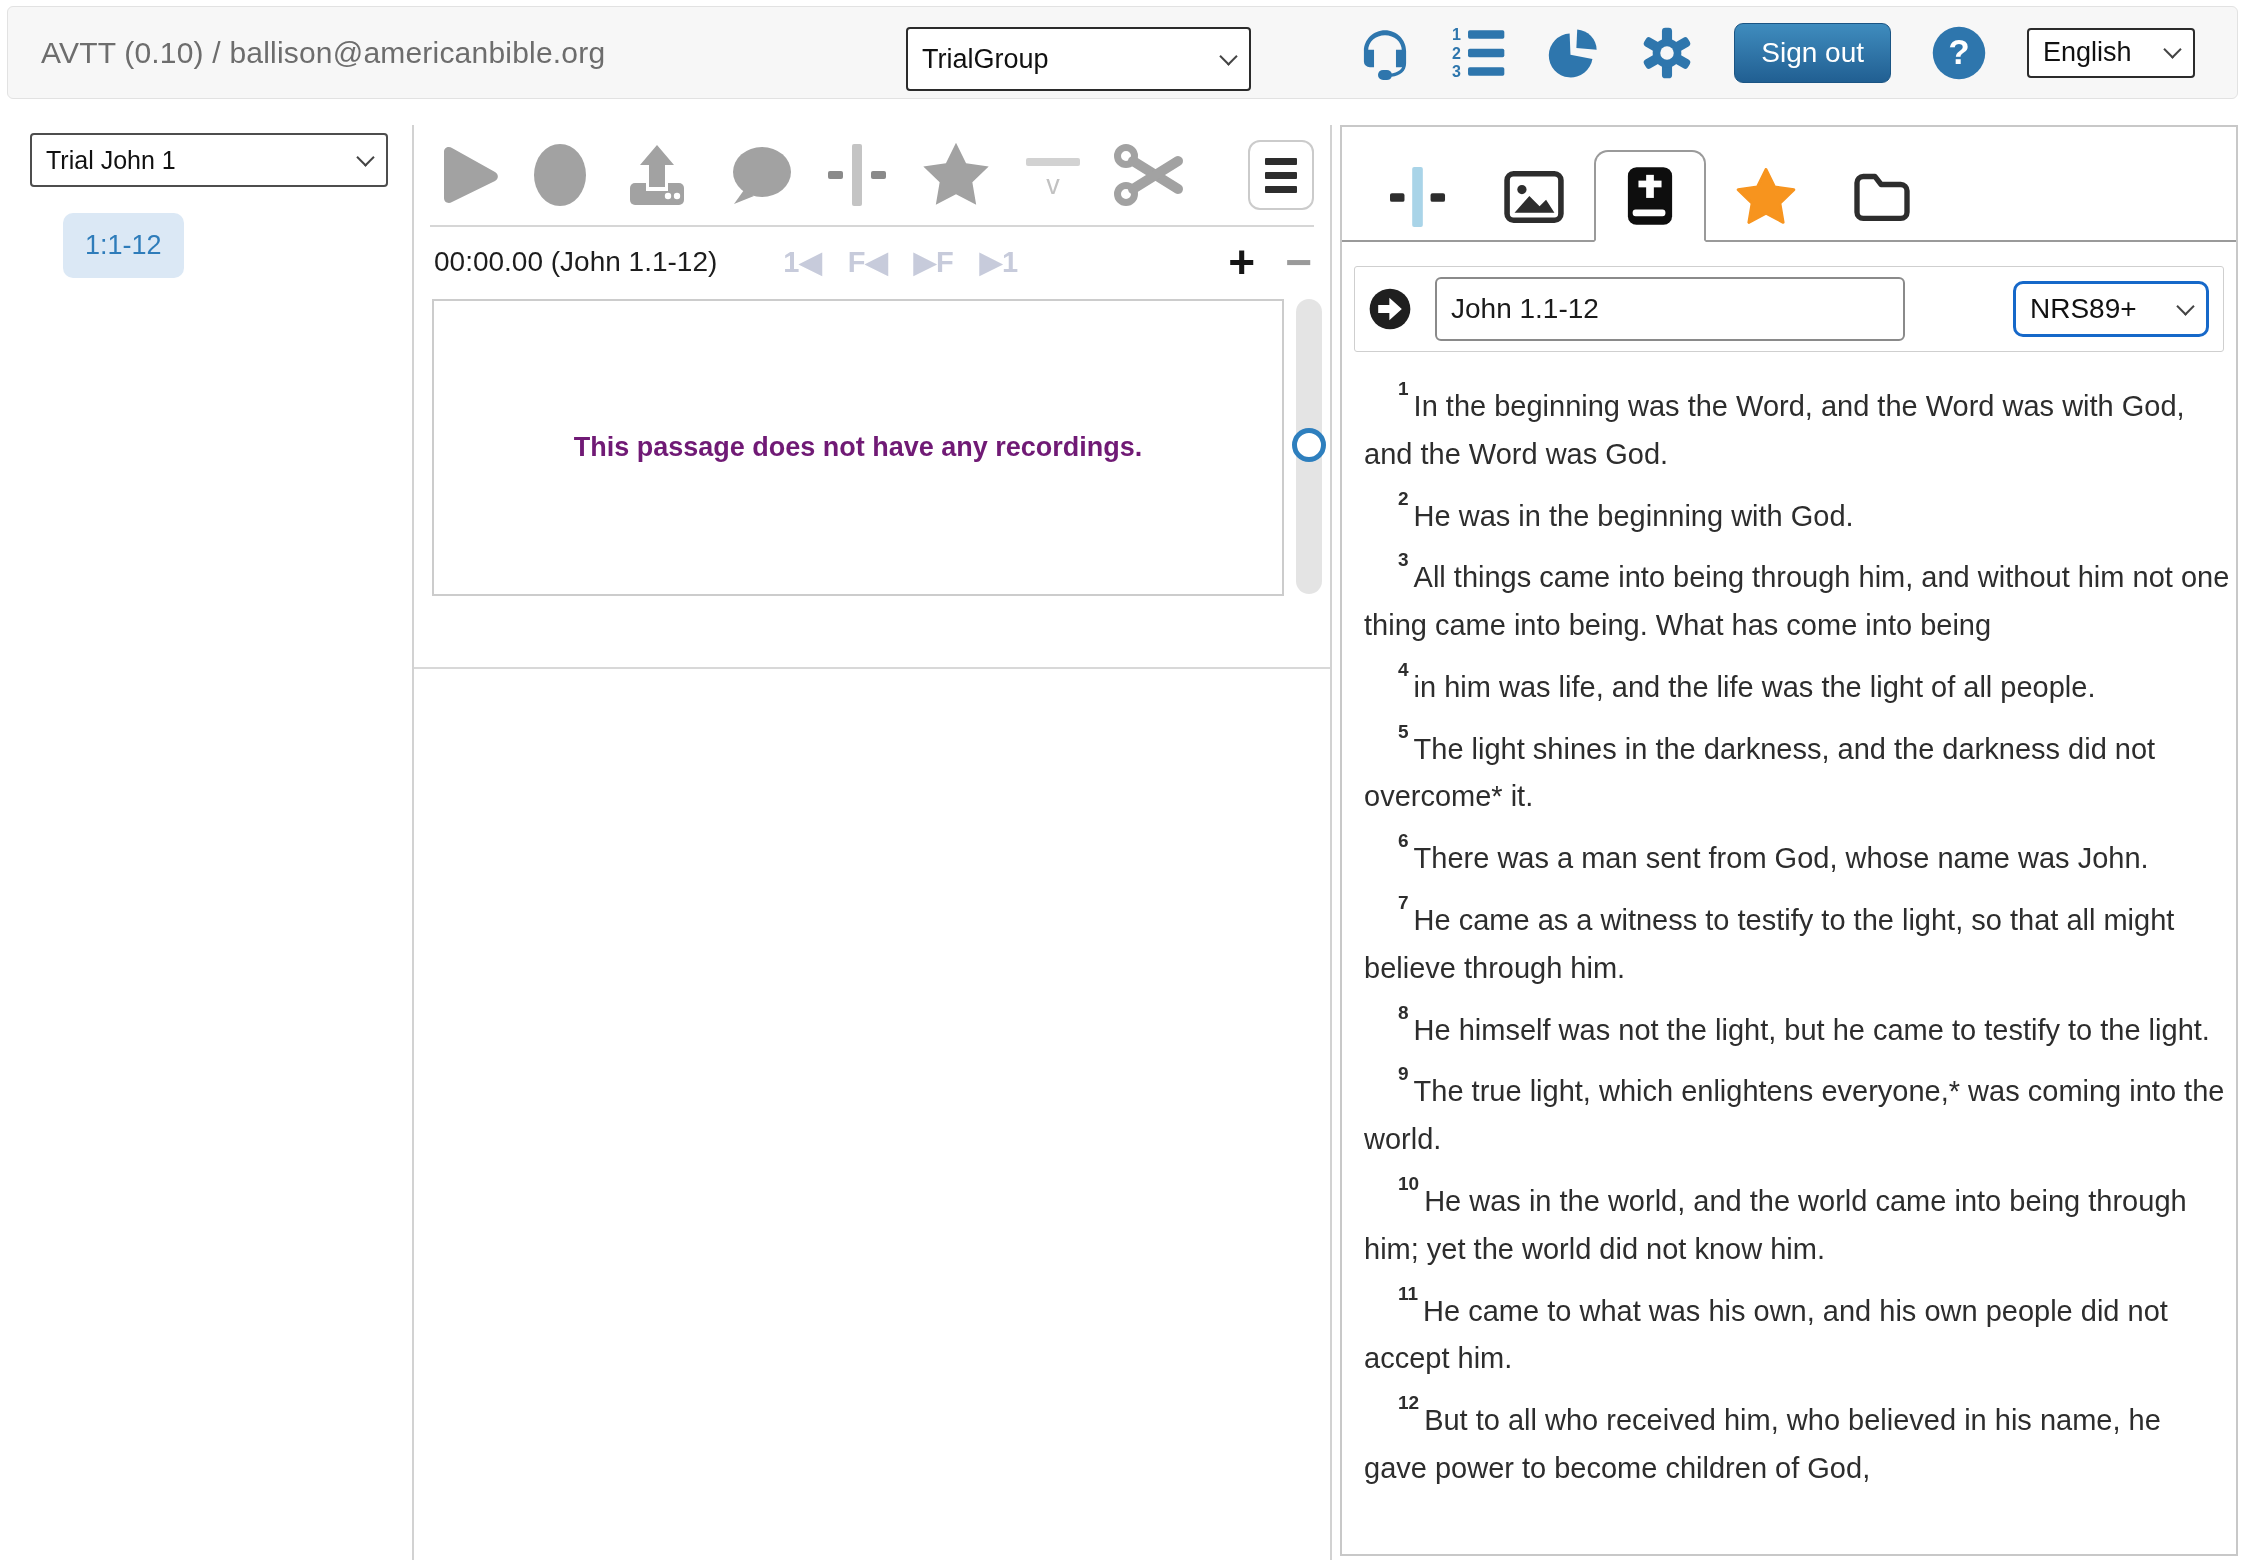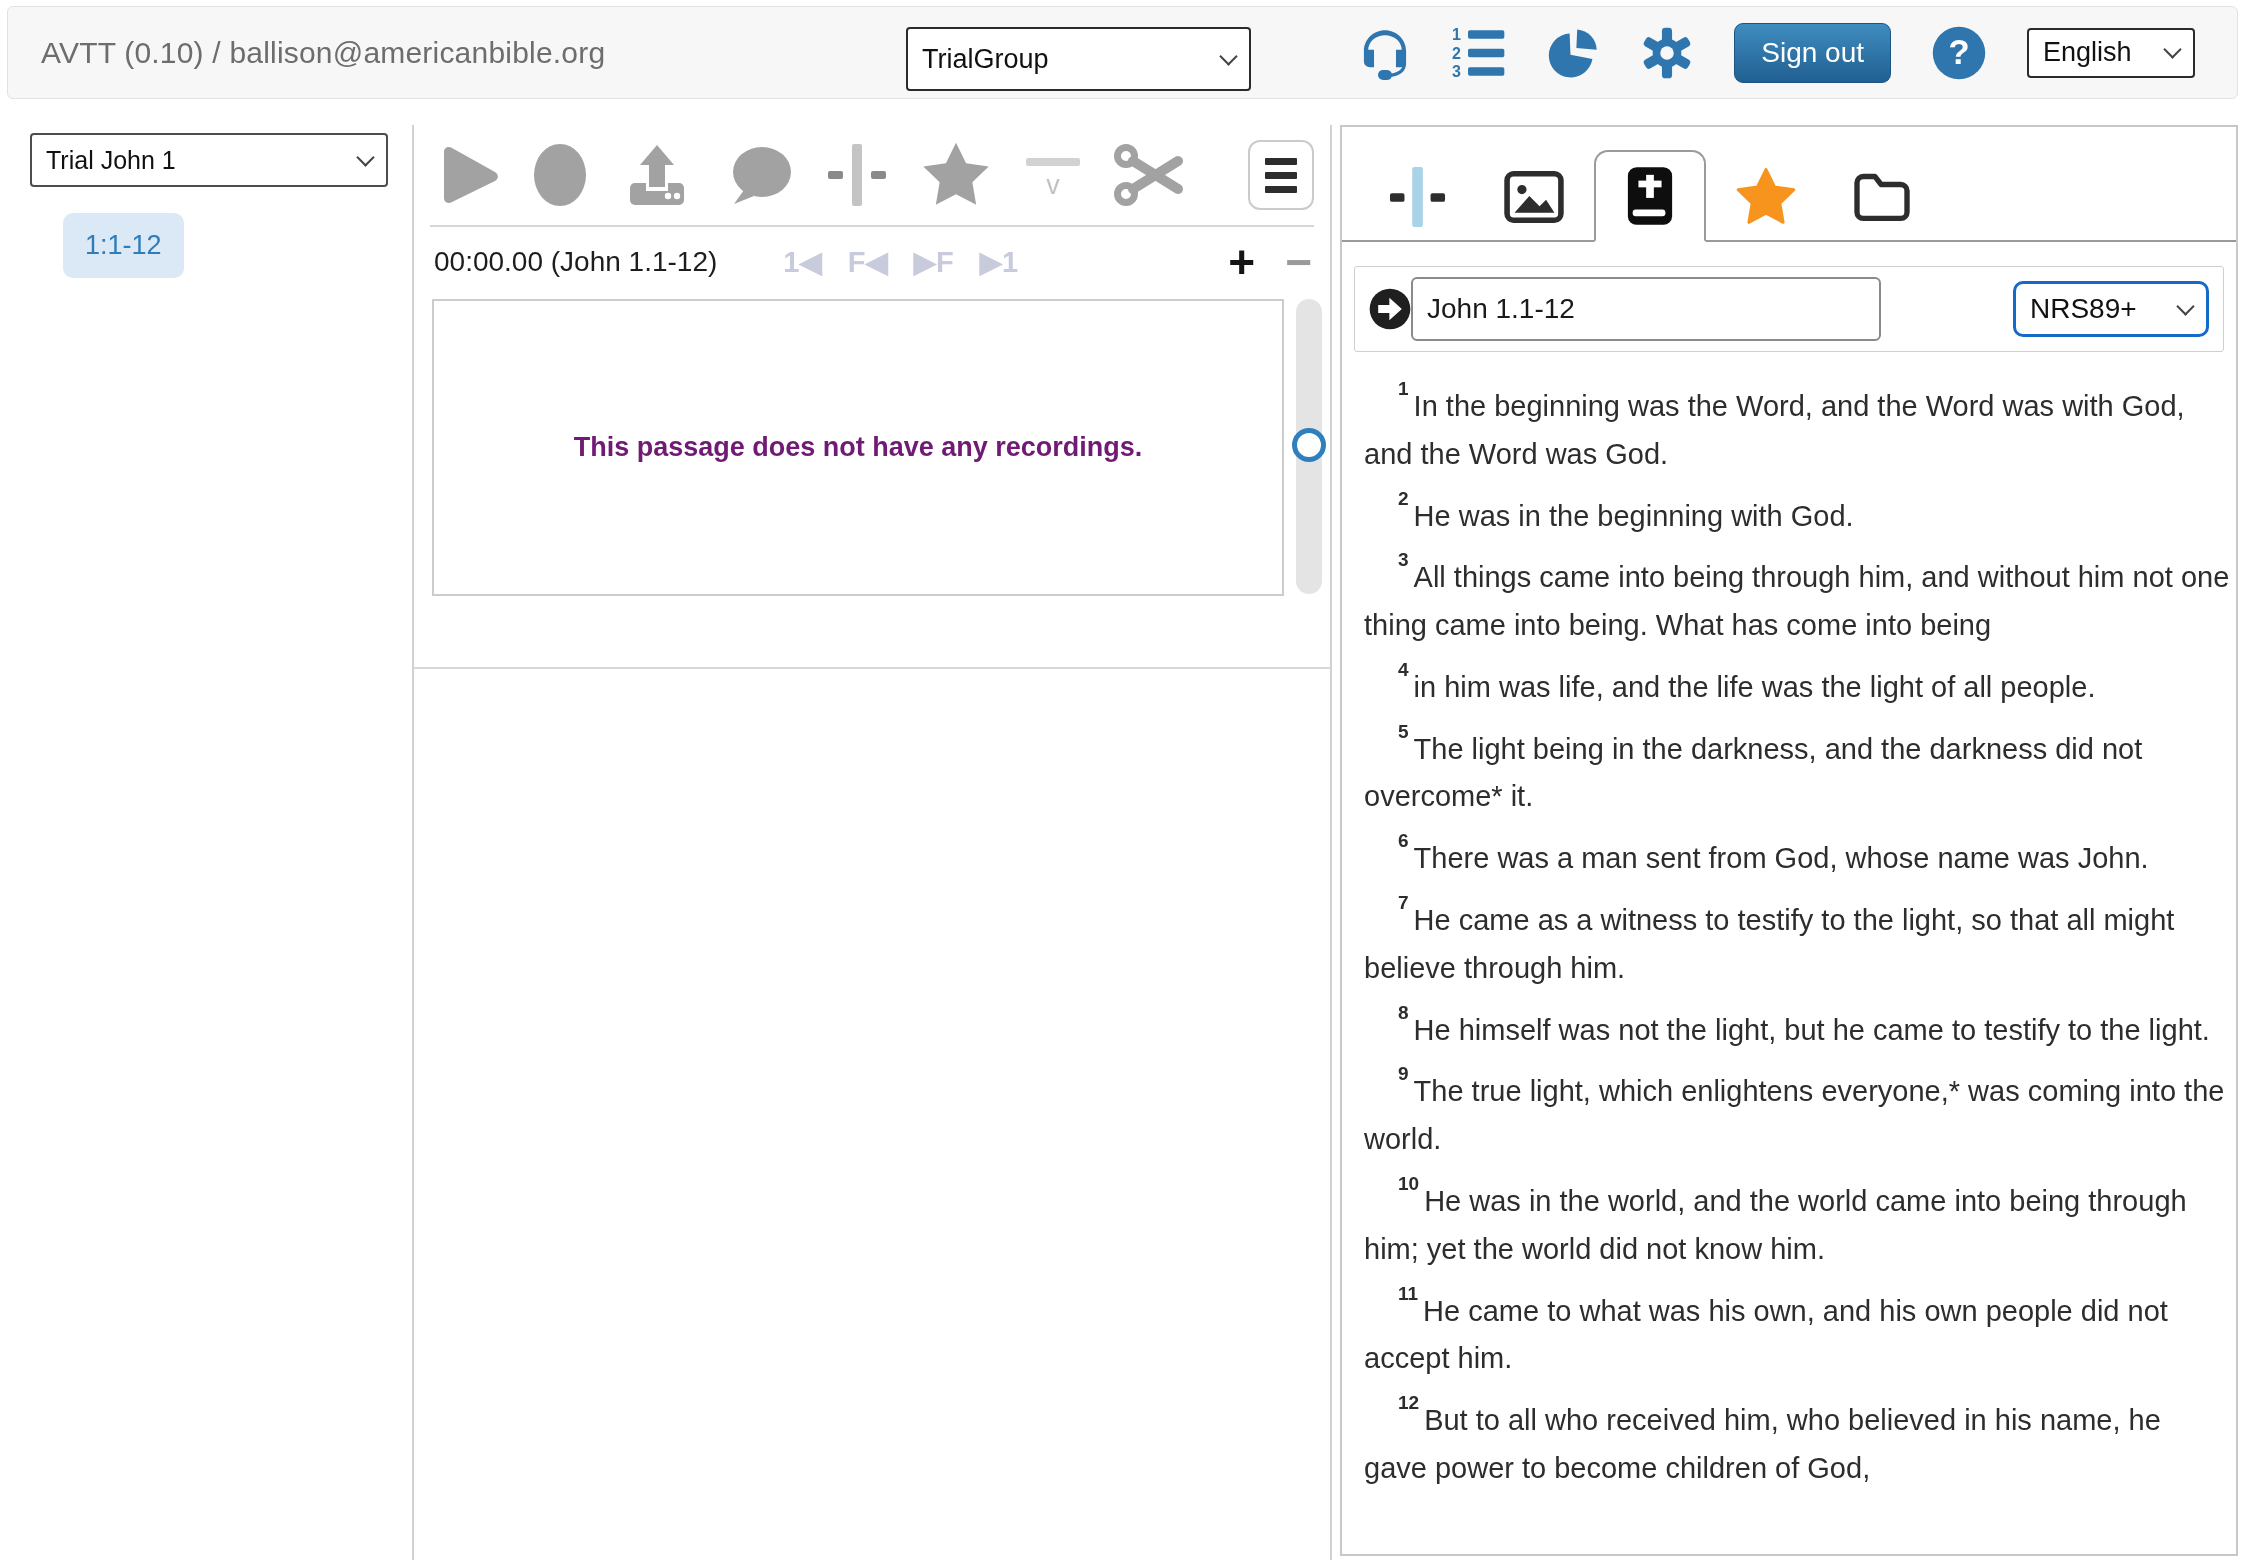--- a/index.html
+++ b/index.html
@@ -67,21 +67,21 @@
                border:2px solid #c8c8c8;background:#fff;box-sizing:border-box;overflow:hidden;}
   .tabbar{height:113px;border-bottom:2px solid #9a9a9a;display:flex;align-items:flex-end;
           padding-left:20px;}
   .tab{width:112px;height:86px;display:flex;align-items:center;justify-content:center;
        cursor:pointer;margin-right:4px;box-sizing:border-box;}
   .tab.active{height:92px;border:2px solid #9a9a9a;border-bottom:2px solid #fff;
               border-radius:14px 14px 0 0;margin-bottom:-2px;background:#fff;}
   .search-row{margin:24px 12px 0 12px;height:86px;border:1px solid #cfcfcf;border-radius:3px;
               display:flex;align-items:center;padding:0 14px;box-sizing:border-box;}
   .goto-btn{flex:none;cursor:pointer;}
-  .ref-input{width:470px;height:64px;border:2px solid #8a8a8a;border-radius:6px;
+  .ref-input{margin-left:24px;width:470px;height:64px;border:2px solid #8a8a8a;border-radius:6px;
              font-size:28px;font-family:inherit;color:#1a1a1a;padding:0 14px;box-sizing:border-box;}
   .version-select{margin-left:auto;width:196px;height:56px;border:3px solid #1668c9;
                   border-radius:10px;}
   .version-select .sel-text{font-size:28px;text-align:center;}
   .verses{padding:16px 6px 0 22px;font-size:29px;line-height:48px;color:#2d2d2d;}
   .verse{margin:7px 0;text-indent:34px;}
   .vnum{font-size:19px;font-weight:bold;position:relative;top:-10px;margin-right:5px;}
 </style>
 </head>
 <body>
@@ -287,21 +287,21 @@
   <div class="verses">
 
       <p class="verse"><sup class="vnum">1</sup><span>In the beginning was the Word, and the Word was with God, and the Word was God.</span></p>
 
       <p class="verse"><sup class="vnum">2</sup><span>He was in the beginning with God.</span></p>
 
       <p class="verse"><sup class="vnum">3</sup><span>All things came into being through him, and without him not one thing came into being. What has come into being</span></p>
 
       <p class="verse"><sup class="vnum">4</sup><span>in him was life, and the life was the light of all people.</span></p>
 
-      <p class="verse"><sup class="vnum">5</sup><span>The light being in the darkness, and the darkness did not overcome* it.</span></p>
+      <p class="verse"><sup class="vnum">5</sup><span>The light shines in the darkness, and the darkness did not overcome* it.</span></p>
 
       <p class="verse"><sup class="vnum">6</sup><span>There was a man sent from God, whose name was John.</span></p>
 
       <p class="verse"><sup class="vnum">7</sup><span>He came as a witness to testify to the light, so that all might believe through him.</span></p>
 
       <p class="verse"><sup class="vnum">8</sup><span>He himself was not the light, but he came to testify to the light.</span></p>
 
       <p class="verse"><sup class="vnum">9</sup><span>The true light, which enlightens everyone,* was coming into the world.</span></p>
 
       <p class="verse"><sup class="vnum">10</sup><span>He was in the world, and the world came into being through him; yet the world did not know him.</span></p>

